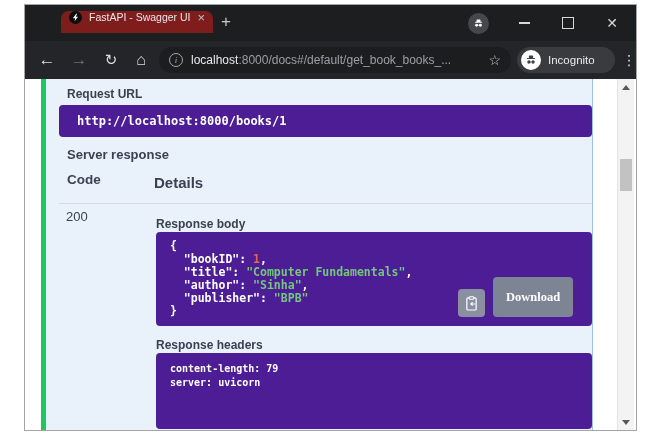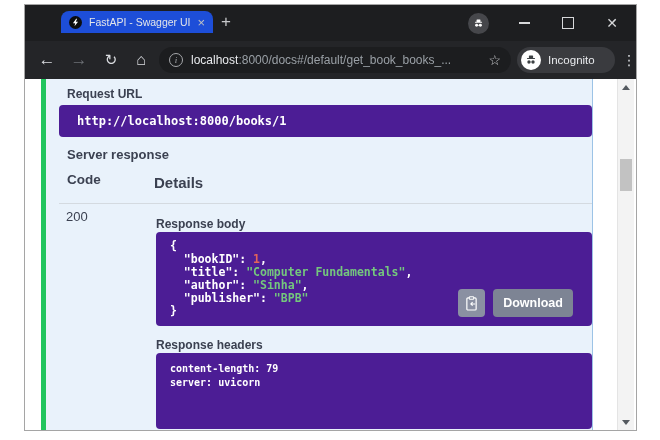--- a/index.html
+++ b/index.html
@@ -3,22 +3,22 @@
 <meta charset="utf-8">
 <style>
   html,body{margin:0;padding:0;background:#ffffff;}
   .canvas{position:relative;width:660px;height:440px;background:#ffffff;overflow:hidden;
           font-family:"Liberation Sans",sans-serif;}
   .window{position:absolute;left:24px;top:4px;width:613px;height:427px;
           border:1px solid #a5a5a5;box-sizing:border-box;background:#ffffff;overflow:hidden;}
 
   
   .titlebar{position:absolute;left:0;top:0;width:100%;height:36px;background:#1d1e20;}
-  .tab{position:absolute;left:36px;top:6px;width:152px;height:22px;background:#1d4ed8;
-       border-radius:8px 8px 0 0;display:flex;align-items:center;padding:0 8px;box-sizing:border-box;}
+  .tab{position:absolute;left:36px;top:6px;width:152px;height:22px;background:#7f1d1d;
+       border-radius:8px 8px 0 0;display:flex;padding:0 8px;box-sizing:border-box;}
   .favicon{width:13px;height:13px;border-radius:50%;background:#0c0d0e;display:flex;
            align-items:center;justify-content:center;flex:0 0 auto;}
   .tab-title{color:#e4e6e9;font-size:10.5px;margin-left:7px;white-space:nowrap;overflow:hidden;
              text-overflow:ellipsis;flex:1;}
   .tab-close{color:#bfc1c4;font-size:13px;margin-left:6px;flex:0 0 auto;line-height:1;}
   .newtab{position:absolute;left:196px;top:8px;color:#c7c8ca;font-size:17px;line-height:1;}
   .wincontrols{position:absolute;top:0;right:0;height:36px;display:flex;align-items:center;}
   .profile-badge{width:21px;height:21px;border-radius:50%;background:#46474b;display:flex;
                  align-items:center;justify-content:center;margin-right:14px;}
   .btn-min{width:11px;height:1.5px;background:#d7d8da;margin:0 16px;}
@@ -66,23 +66,23 @@
   .status-code{position:absolute;left:20px;top:130px;color:#3b4151;font-size:13px;font-weight:400;}
   .respbody-lbl{top:138px;left:110px;}
   .json-box{left:110px;top:153px;width:436px;height:94px;padding:8px 14px;font-size:11.5px;
             font-weight:600;line-height:13px;}
   .code-line{white-space:pre;}
   .tok-plain{color:#ffffff;}
   .tok-num{color:#e3635a;}
   .tok-str{color:#74c77d;}
   .copy-btn{position:absolute;left:302px;bottom:9px;width:27px;height:28px;background:#8a90a2;
             border:none;border-radius:4px;display:flex;align-items:center;justify-content:center;}
-  .download-btn{position:absolute;left:337px;bottom:9px;width:80px;height:28px;background:#7d8494;
+  .download-btn{position:absolute;left:337px;bottom:9px;width:80px;height:40px;background:#7d8494;
                 border:none;border-radius:4px;color:#ffffff;font-size:12.5px;font-weight:700;
-                font-family:Liberation Sans, sans-serif;display:flex;align-items:center;justify-content:center;}
+                font-family:Liberation Serif, serif;display:flex;align-items:center;justify-content:center;}
   .resphdr-lbl{top:259px;left:110px;}
   .headers-box{left:110px;top:274px;width:436px;height:76px;padding:9px 14px;font-size:10px;
                font-weight:600;line-height:13.5px;}
 
   
   .scrollbar{position:absolute;right:2px;top:0;width:17px;height:352px;background:#f3f3f3;
              border-left:1px solid #e4e4e4;box-sizing:border-box;}
   .sb-arrow{position:absolute;left:4px;width:0;height:0;border-left:4px solid transparent;
             border-right:4px solid transparent;}
   .sb-up{top:6px;border-bottom:5px solid #555a60;}

